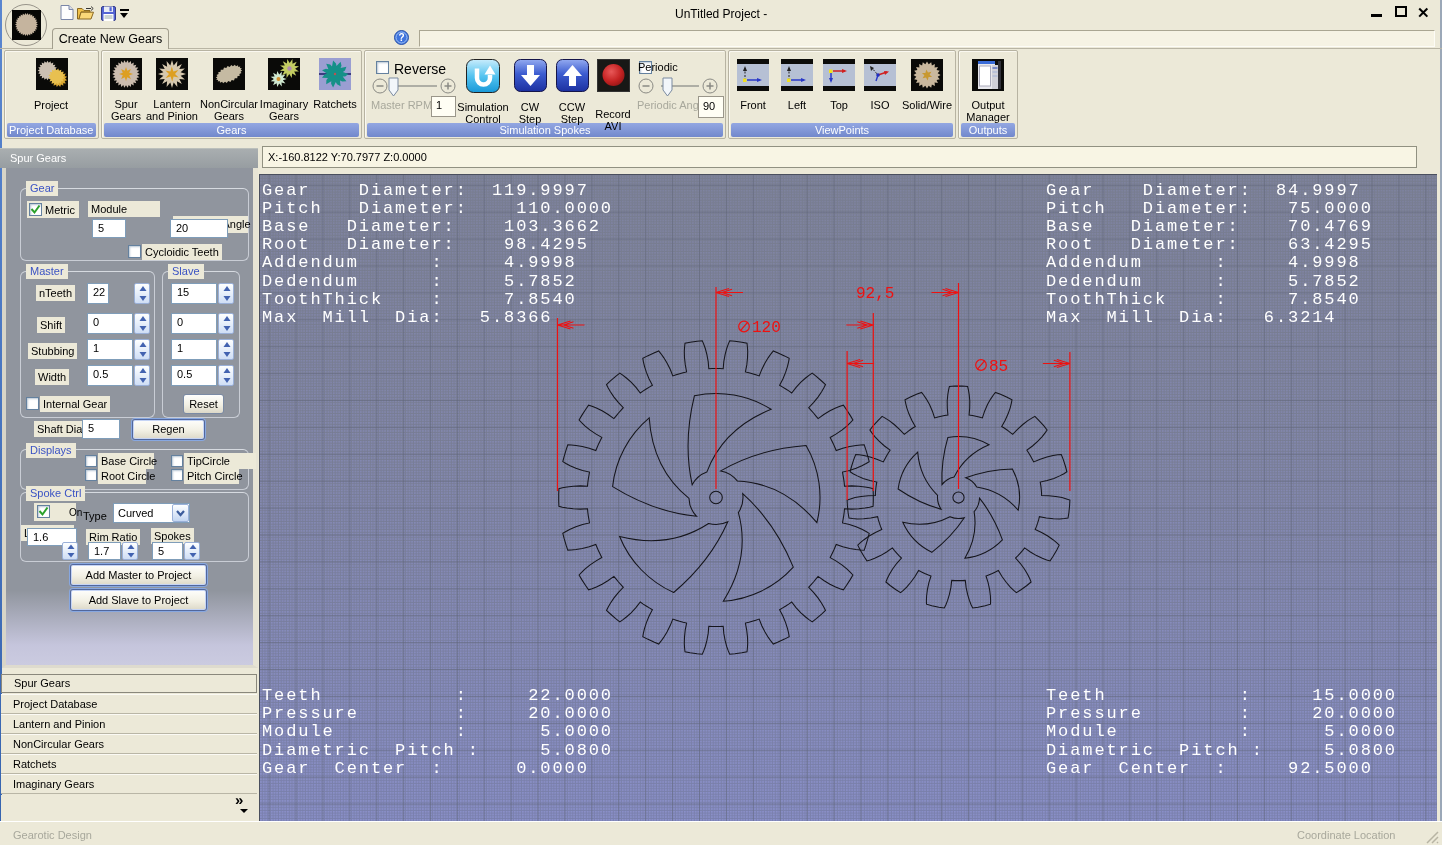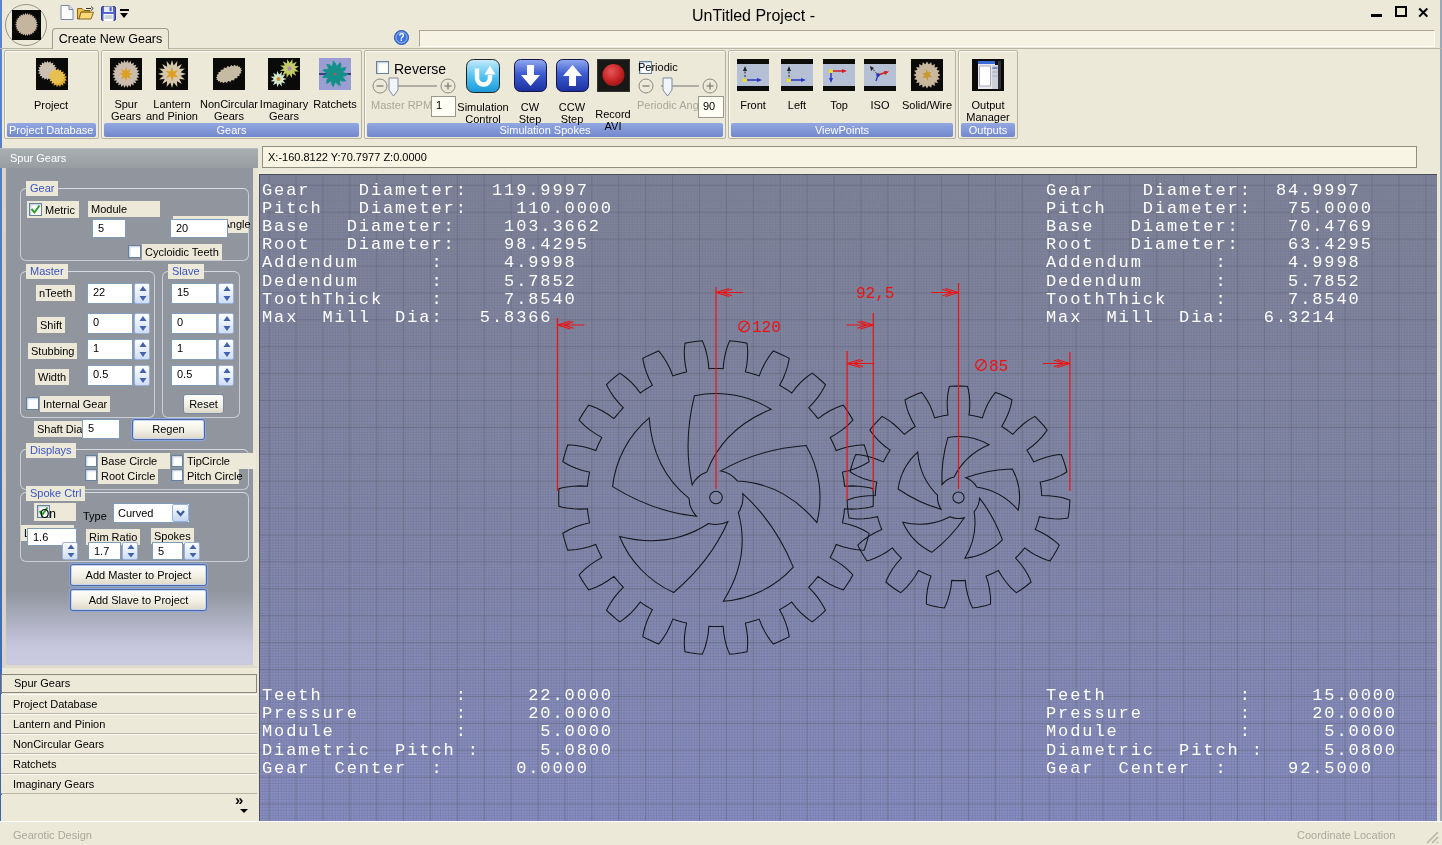--- a/index.html
+++ b/index.html
@@ -17,21 +17,21 @@
 .bar{position:absolute;height:14px;background:linear-gradient(#93a7e2,#7288cc);color:#fdfeff;text-align:center;font-size:11px;line-height:14px;border-radius:2px}
 .icolbl{position:absolute;font-size:11px;line-height:12px;text-align:center;white-space:nowrap}
 .gray{color:#a8a89c}
 .item{position:absolute;left:1px;width:256px;height:20px;background:#ece9d8;border-top:1px solid #fbfaf4;border-bottom:1px solid #b9b6a6;line-height:19px;padding-left:12px;font-size:11px}
 </style></head>
 <body>
 
 <div class="ab" style="left:0;top:0;width:2px;height:845px;background:linear-gradient(#5a86d0,#3563ae)"></div>
 <div class="ab" style="left:1440px;top:0;width:2px;height:845px;background:#9ba8b8"></div>
 
-<div class="ab" style="left:675px;top:7px;width:140px;text-align:right;font-size:16px">UnTitled Project -</div>
+<div class="ab" style="left:675px;top:7px;width:140px;text-align:left;font-size:12px">UnTitled Project -</div>
 <div class="ab" style="left:1371px;top:14px;width:11px;height:3px;background:#000"></div>
 <div class="ab" style="left:1395px;top:6px;width:12px;height:11px;border:2px solid #000"></div>
 <div class="ab" style="left:1417px;top:4px;width:16px;height:16px;font-size:15px;font-weight:bold">✕</div>
 
 <div class="ab" style="left:5px;top:4px;width:42px;height:42px;border-radius:50%;border:1px solid #98948a;background:#ece9d8"></div>
 <svg class="ab" style="left:12px;top:10px" width="29" height="30">
     <rect width="29" height="30" fill="#060604"></rect>
 <polygon points="26.0,14.5 24.2,15.5 25.7,16.9 23.8,17.5 25.0,19.2 23.0,19.4 23.8,21.3 21.8,21.1 22.2,23.0 20.3,22.4 20.2,24.5 18.5,23.5 18.1,25.4 16.5,24.1 15.7,25.9 14.5,24.3 13.3,25.9 12.5,24.1 10.9,25.4 10.5,23.5 8.8,24.5 8.7,22.4 6.8,23.0 7.2,21.1 5.2,21.3 6.0,19.4 4.0,19.2 5.2,17.5 3.3,16.9 4.8,15.5 3.0,14.5 4.8,13.5 3.3,12.1 5.2,11.5 4.0,9.8 6.0,9.6 5.2,7.7 7.2,7.9 6.8,6.0 8.7,6.6 8.7,4.5 10.5,5.5 10.9,3.6 12.5,4.9 13.3,3.1 14.5,4.7 15.7,3.1 16.5,4.9 18.1,3.6 18.5,5.5 20.2,4.5 20.3,6.6 22.2,6.0 21.8,7.9 23.8,7.7 23.0,9.6 25.0,9.8 23.8,11.5 25.7,12.1 24.2,13.5" fill="#c5b49e"></polygon>
   </svg>
 
@@ -264,21 +264,21 @@
 <div class="chip" style="left:88px;top:201px;width:72px;height:16px">Module</div>
 <div class="inp" style="left:92px;top:219px;width:34px;height:19px">5</div>
 <div class="chip" style="left:173px;top:216px;width:75px;height:17px">Pressure Angle</div>
 <div class="inp" style="left:170px;top:219px;width:58px;height:19px">20</div>
 <div class="cb" style="left:128px;top:245px"></div>
 <div class="chip" style="left:142px;top:244px">Cycloidic Teeth</div>
 
 <div class="grp" style="left:20px;top:271px;width:135px;height:147px"></div>
 <div class="glbl" style="left:26px;top:264px">Master</div>
 <div class="chip" style="left:36px;top:285px">nTeeth</div>
-<div class="inp" style="left:87px;top:283px;width:46px;height:21px">22</div>
+<div class="inp" style="left:87px;top:283px;width:22px;height:21px">22</div>
 <div class="spn" style="left:134px;top:283px;height:21px">
     <svg width="12" height="19">
       <polygon points="6,2 2.5,7 9.5,7" fill="#4262b0"></polygon>
       <polygon points="6,17 2.5,12 9.5,12" fill="#4262b0"></polygon>
     </svg>
   </div>
 <div class="chip" style="left:37px;top:317px">Shift</div>
 <div class="inp" style="left:87px;top:313px;width:46px;height:21px">0</div>
 <div class="spn" style="left:134px;top:313px;height:21px">
     <svg width="12" height="19">
@@ -337,35 +337,35 @@
   </div>
 <div class="btn" style="left:183px;top:394px;width:41px;height:20px;line-height:18px;border-color:#7a8aa4">Reset</div>
 
 <div class="chip" style="left:34px;top:421px">Shaft Dia</div>
 <div class="inp" style="left:82px;top:419px;width:38px;height:20px">5</div>
 <div class="btn foc" style="left:132px;top:419px;width:73px;height:21px;line-height:19px">Regen</div>
 
 <div class="grp" style="left:20px;top:449px;width:229px;height:41px"></div>
 <div class="glbl" style="left:26px;top:443px">Displays</div>
 <div class="cb" style="left:85px;top:455px;width:12px;height:12px"></div>
-<div class="chip" style="left:98px;top:453px;width:72px">Base Circle</div>
+<div class="chip" style="left:98px;top:453px;width:56px">Base Circle</div>
 <div class="cb" style="left:171px;top:455px;width:12px;height:12px"></div>
 <div class="chip" style="left:184px;top:453px;width:72px">TipCircle</div>
 <div class="cb" style="left:85px;top:469px;width:12px;height:12px"></div>
-<div class="chip" style="left:98px;top:468px;width:60px">Root Circle</div>
+<div class="chip" style="left:98px;top:468px;width:48px">Root Circle</div>
 <div class="cb" style="left:171px;top:469px;width:12px;height:12px"></div>
 <div class="chip" style="left:184px;top:468px;width:55px">Pitch Circle</div>
 
 <div class="grp" style="left:20px;top:492px;width:229px;height:70px"></div>
 <div class="glbl" style="left:26px;top:486px">Spoke Ctrl</div>
 <div class="chip" style="left:34px;top:503px;width:42px;height:18px"></div>
 <div class="cb" style="left:37px;top:505px"><svg width="11" height="11">
       <path d="M1.5,5 L4.5,8.5 L9.5,1.5" fill="none" stroke="#2ba12b" stroke-width="2"></path>
     </svg></div>
-<div class="ab" style="left:40px;top:507px;font-size:12px">On</div>
+<div class="ab" style="left:69px;top:507px;font-size:10px">On</div>
 <div class="ab" style="left:83px;top:510px;font-size:11px">Type</div>
 <div class="ab" style="left:113px;top:503px;width:77px;height:20px;background:#fff;border:1px solid #7f9db9"></div>
 <div class="ab" style="left:118px;top:507px;font-size:11px">Curved</div>
 <div class="ab" style="left:172px;top:504px;width:17px;height:18px;background:linear-gradient(#fdfeff,#c4d6f2);border:1px solid #9ab0d8;border-radius:2px"><svg width="15" height="16">
       <path d="M4,6 l3.5,4 l3.5,-4" fill="none" stroke="#3c5c9c" stroke-width="2.2"></path>
     </svg></div>
 <div class="chip" style="left:21px;top:525px">Leg Ratio</div>
 <div class="chip" style="left:86px;top:529px">Rim Ratio</div>
 <div class="chip" style="left:151px;top:528px">Spokes</div>
 <div class="inp" style="left:27px;top:528px;width:50px;height:18px">1.6</div>

